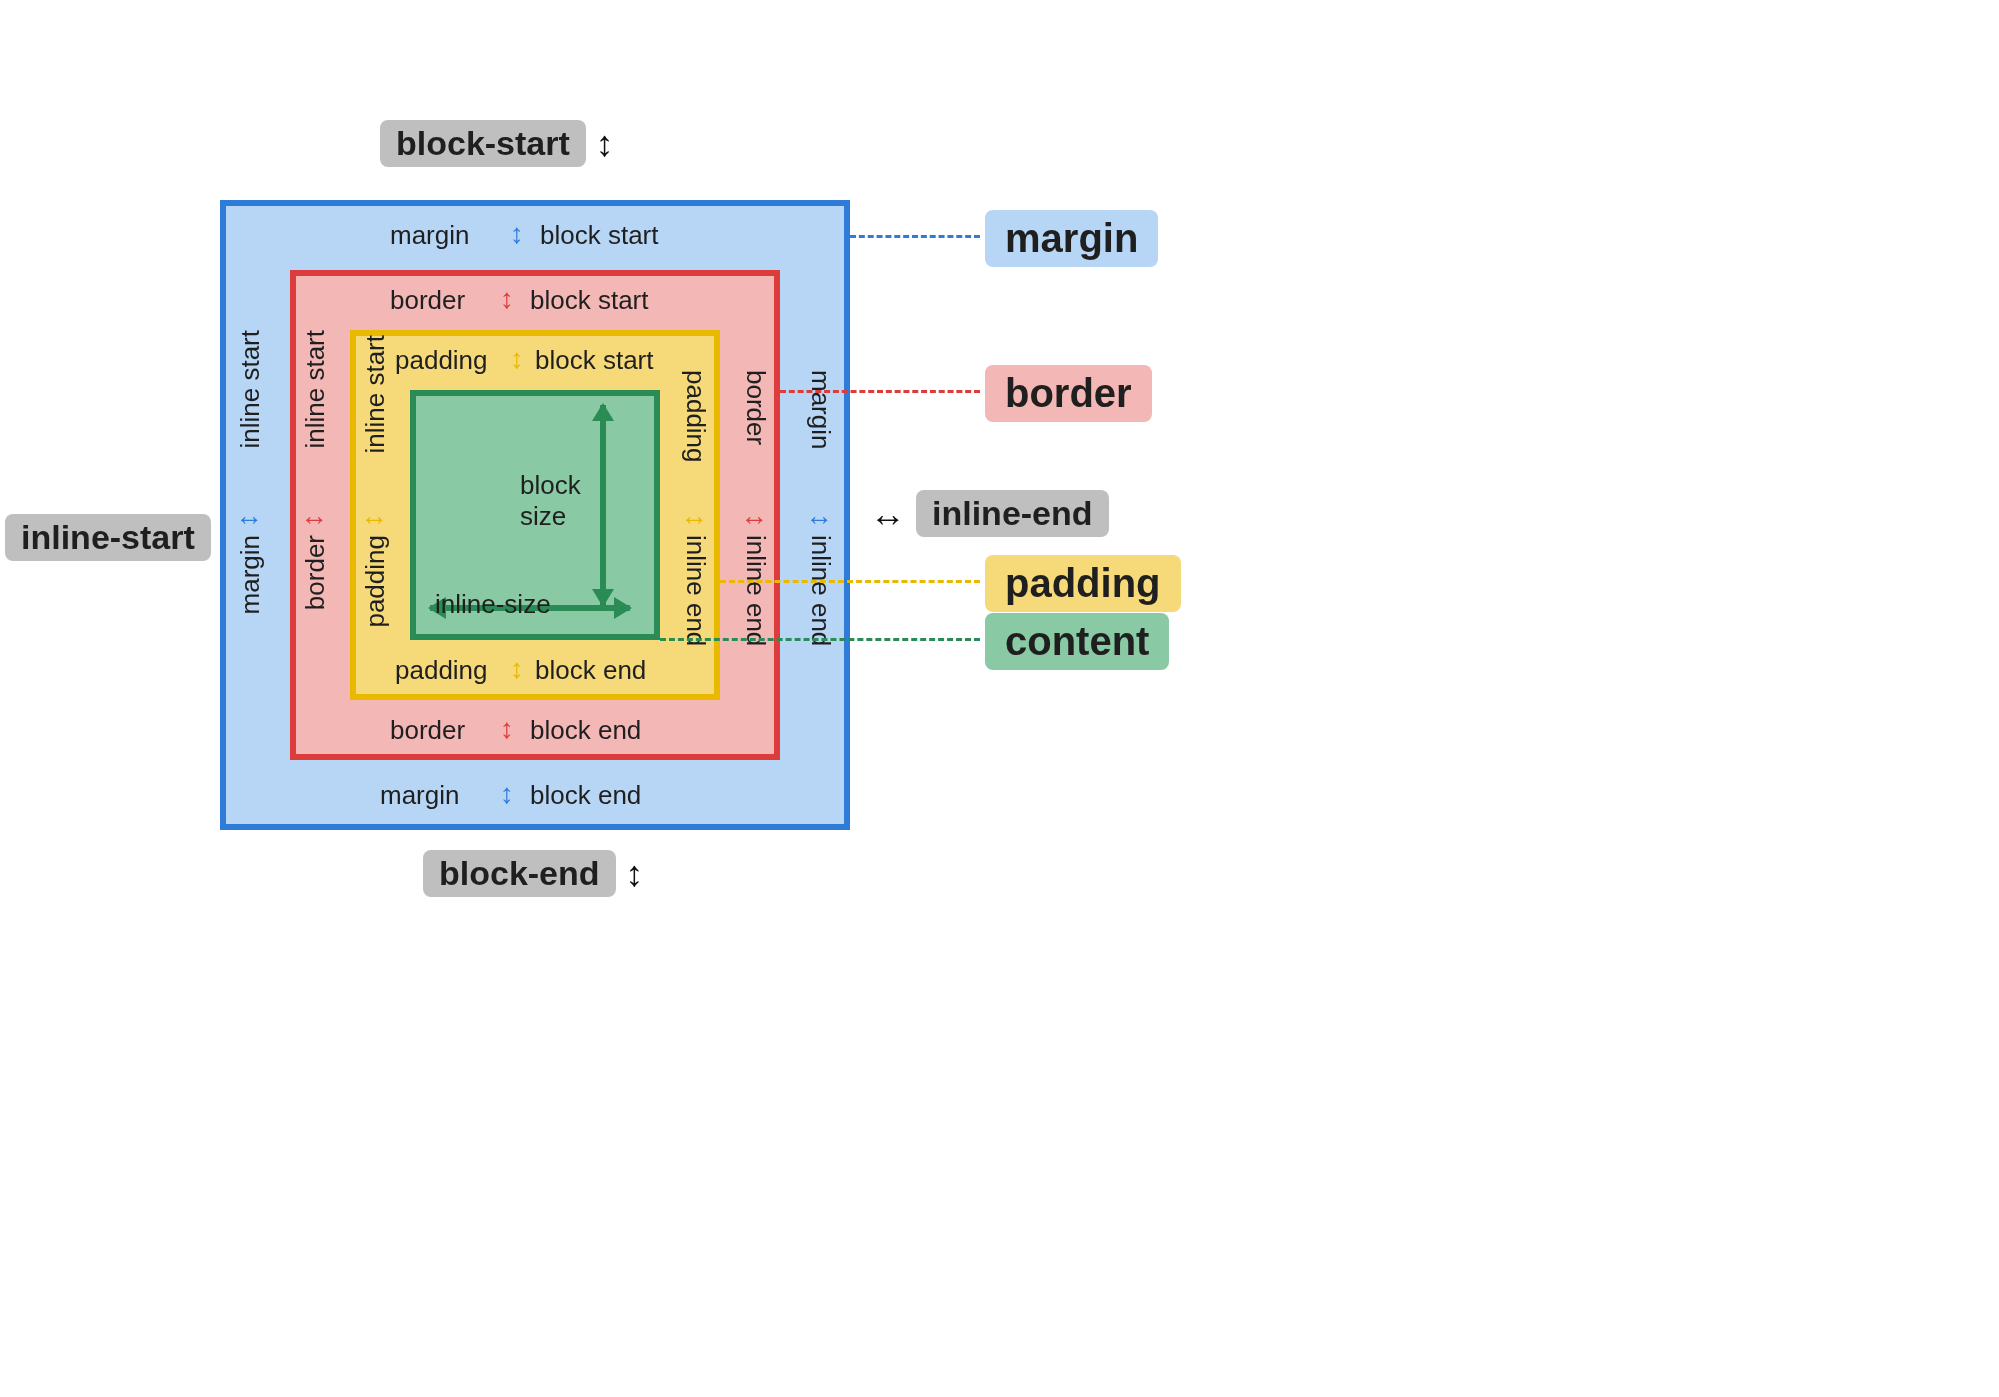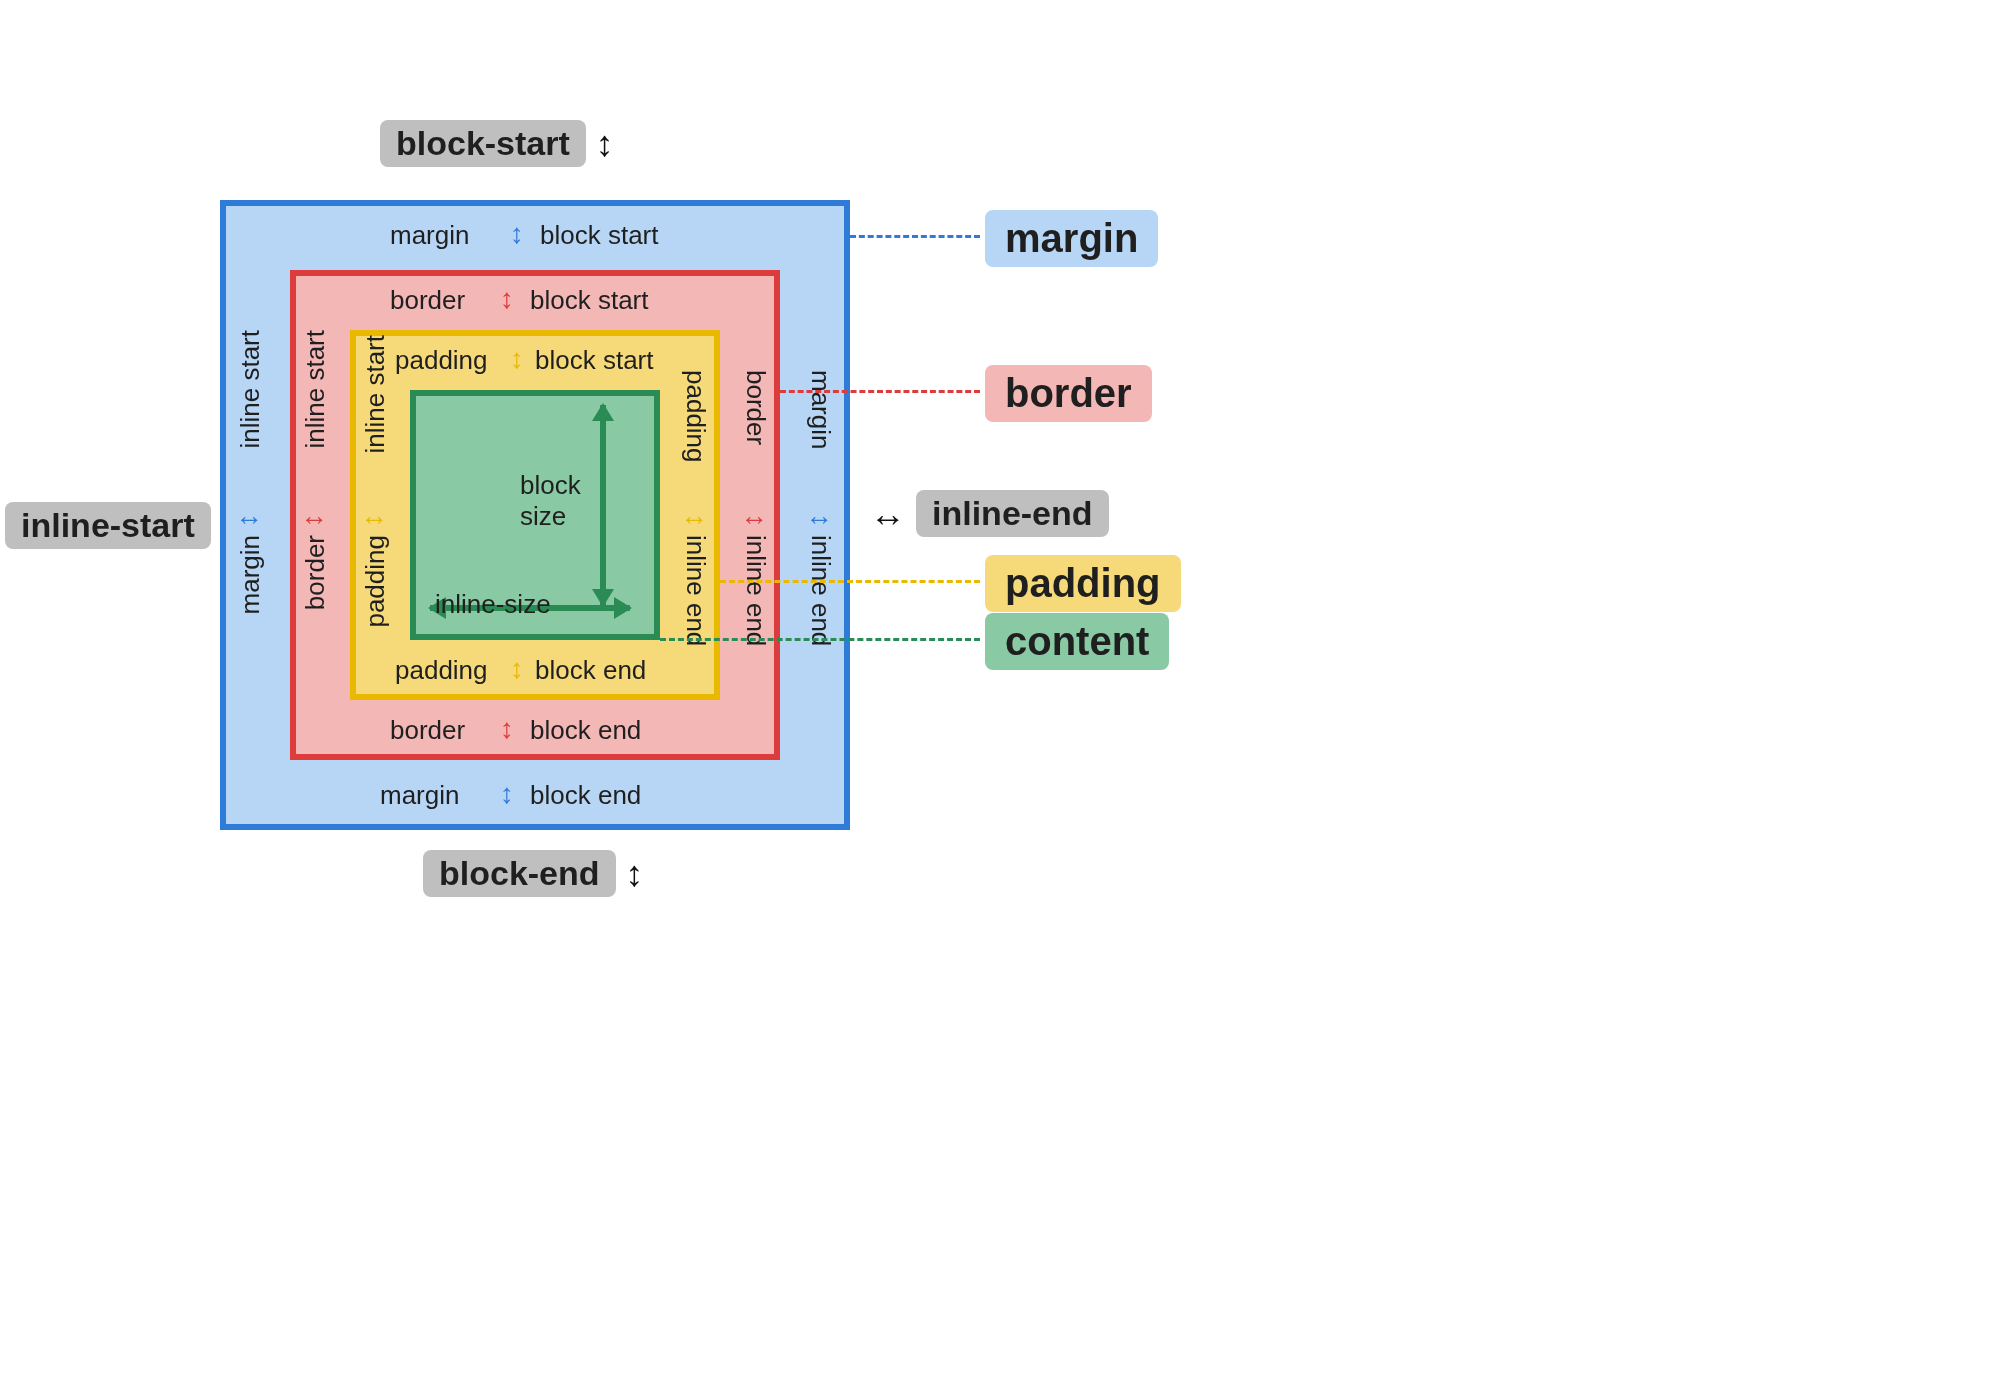--- a/index.html
+++ b/index.html
@@ -136,21 +136,21 @@
 <div class="stage">
 
   <div class="axis-pill" style="left:380px; top:120px;">
     <span class="pill pill-gray">block-start</span>
     <span class="axis-arrow">↕</span>
   </div>
   <div class="axis-pill" style="left:380px; top:850px;padding-left:43px;">
     <span class="pill pill-gray">block-end</span>
     <span class="axis-arrow">↕</span>
   </div>
-  <div class="axis-pill" style="left:5px; top:502px;">
+  <div class="axis-pill" style="left:5px; top:514px;">
     <span class="pill pill-gray">inline-start</span>
     <span class="axis-arrow">↔</span>
   </div>
   <div class="axis-pill" style="left:870px; top:490px;">
     <span class="axis-arrow">↔</span>
     <span class="pill pill-gray">inline-end</span>
   </div>
 
   <div class="box margin-box"></div>
   <div class="box border-box"></div>

